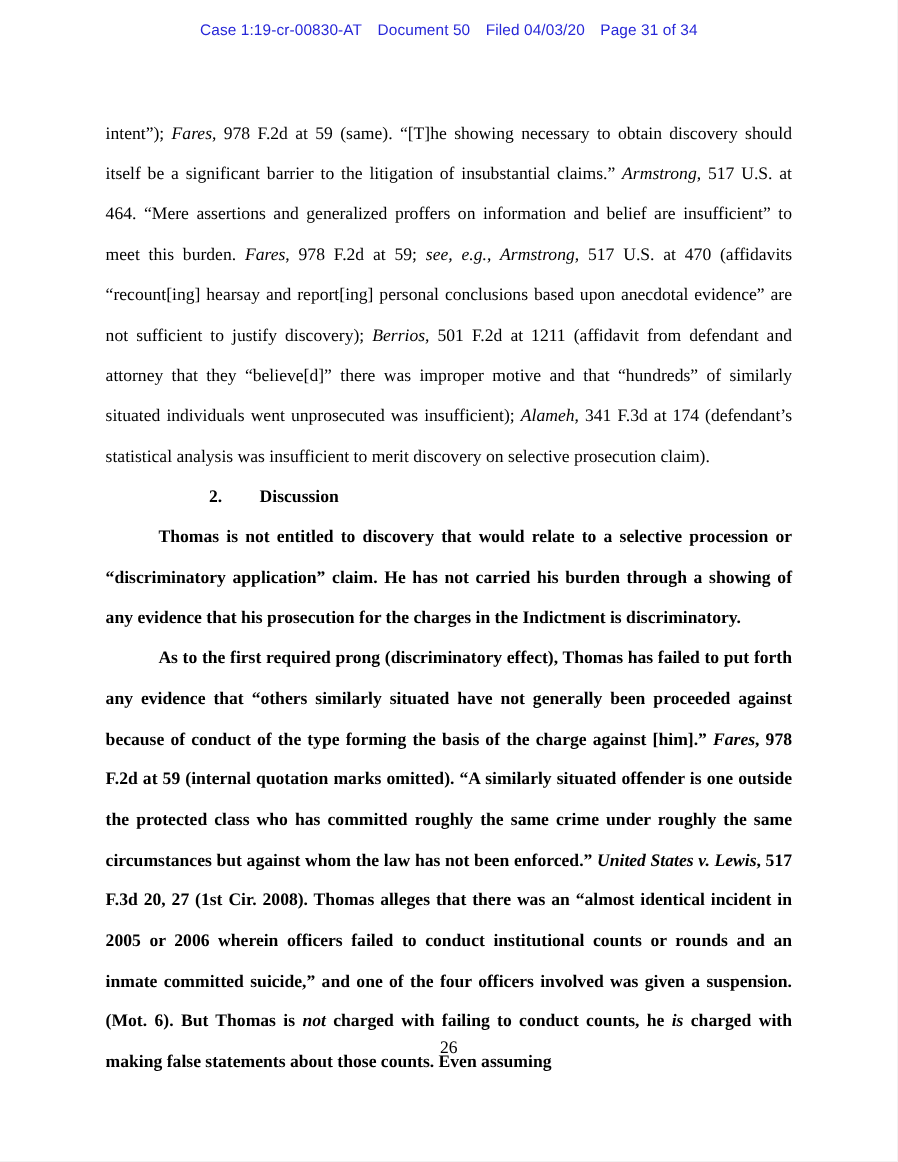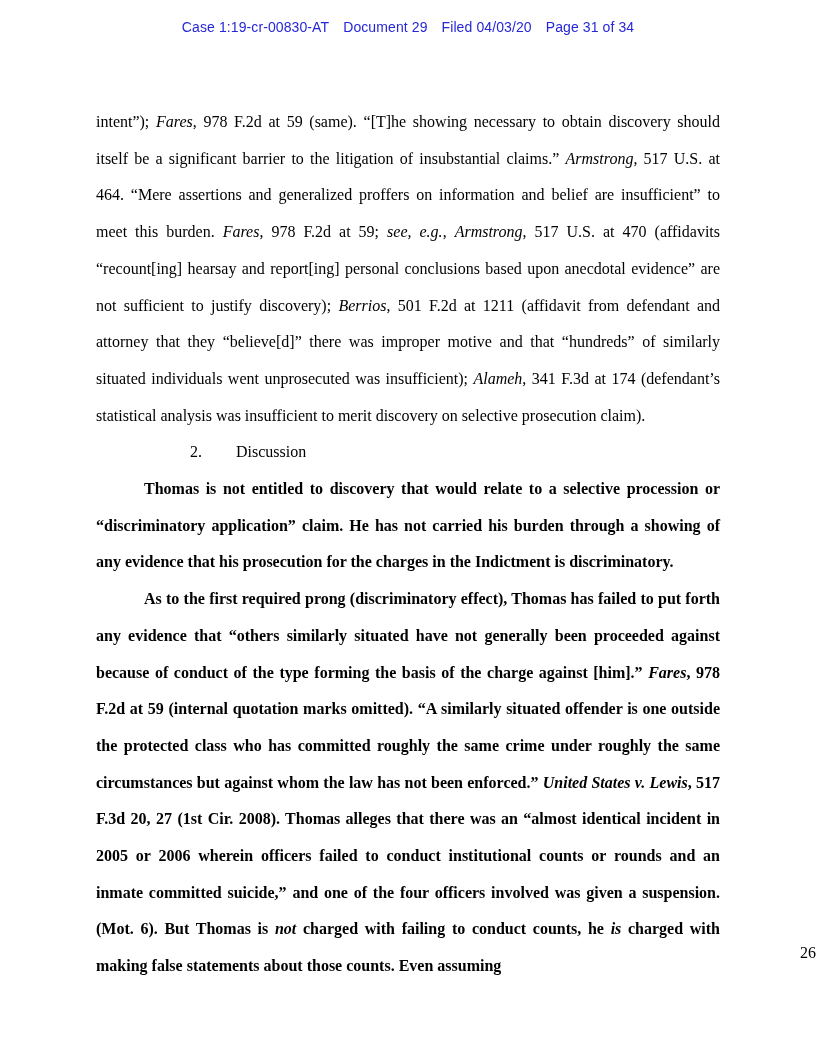--- a/index.html
+++ b/index.html
@@ -41,46 +41,46 @@
   }
   .doc-body p {
     margin: 0;
     padding: 0;
   }
   .body-para.indent {
     text-indent: 48px;
     font-weight: bold;
   }
   .heading {
-    font-weight: normal;
+    font-weight: bold;
     text-align: left;
   }
   .h-num {
     padding-left: 94px;
   }
   .h-label {
     padding-left: 34px;
   }
   .page-footer {
     position: absolute;
     top: 944px;
     left: 0;
     right: 0;
-    text-align: right;
+    text-align: center;
     font-size: 16px;
   }
 </style>
 </head>
 <body>
 
 <div class="page">
 
   <div class="case-header" style="color: rgb(38, 38, 216);">
     <span>Case 1:19-cr-00830-AT</span>
-    <span>Document 29</span>
+    <span>Document 50</span>
     <span>Filed 04/03/20</span>
     <span>Page 31 of 34</span>
   </div>
 
   <div class="doc-body">
       <p class="body-para"><span>intent”); </span><i>Fares</i><span>, 978 F.2d at 59 (same).  “[T]he showing necessary to obtain discovery should itself be a significant barrier to the litigation of insubstantial claims.”  </span><i>Armstrong</i><span>, 517 U.S. at 464.  “Mere assertions and generalized proffers on information and belief are insufficient” to meet this burden.  </span><i>Fares</i><span>, 978 F.2d at 59; </span><i>see, e.g.</i><span>, </span><i>Armstrong</i><span>, 517 U.S. at 470 (affidavits “recount[ing] hearsay and report[ing] personal conclusions based upon anecdotal evidence” are not sufficient to justify discovery); </span><i>Berrios</i><span>, 501 F.2d at 1211 (affidavit from defendant and attorney that they “believe[d]” there was improper motive and that “hundreds” of similarly situated individuals went unprosecuted was insufficient); </span><i>Alameh</i><span>, 341 F.3d at 174 (defendant’s statistical analysis was insufficient to merit discovery on selective prosecution claim).</span></p>
       <p class="heading"><span class="h-num">2.</span><span class="h-label">Discussion</span></p>
       <p class="body-para indent"><span>Thomas is not entitled to discovery that would relate to a selective procession or “discriminatory application” claim.  He has not carried his burden through a showing of any evidence that his prosecution for the charges in the Indictment is discriminatory.</span></p>
       <p class="body-para indent"><span>As to the first required prong (discriminatory effect), Thomas has failed to put forth any evidence that “others similarly situated have not generally been proceeded against because of conduct of the type forming the basis of the charge against [him].”  </span><i>Fares</i><span>, 978 F.2d at 59 (internal quotation marks omitted).  “A similarly situated offender is one outside the protected class who has committed roughly the same crime under roughly the same circumstances but against whom the law has not been enforced.”  </span><i>United States v. Lewis</i><span>, 517 F.3d 20, 27 (1st Cir. 2008).  Thomas alleges that there was an “almost identical incident in 2005 or 2006 wherein officers failed to conduct institutional counts or rounds and an inmate committed suicide,” and one of the four officers involved was given a suspension.  (Mot. 6).  But Thomas is </span><i>not</i><span> charged with failing to conduct counts, he </span><i>is</i><span> charged with making false statements about those counts.  Even assuming</span></p>
     </div>

